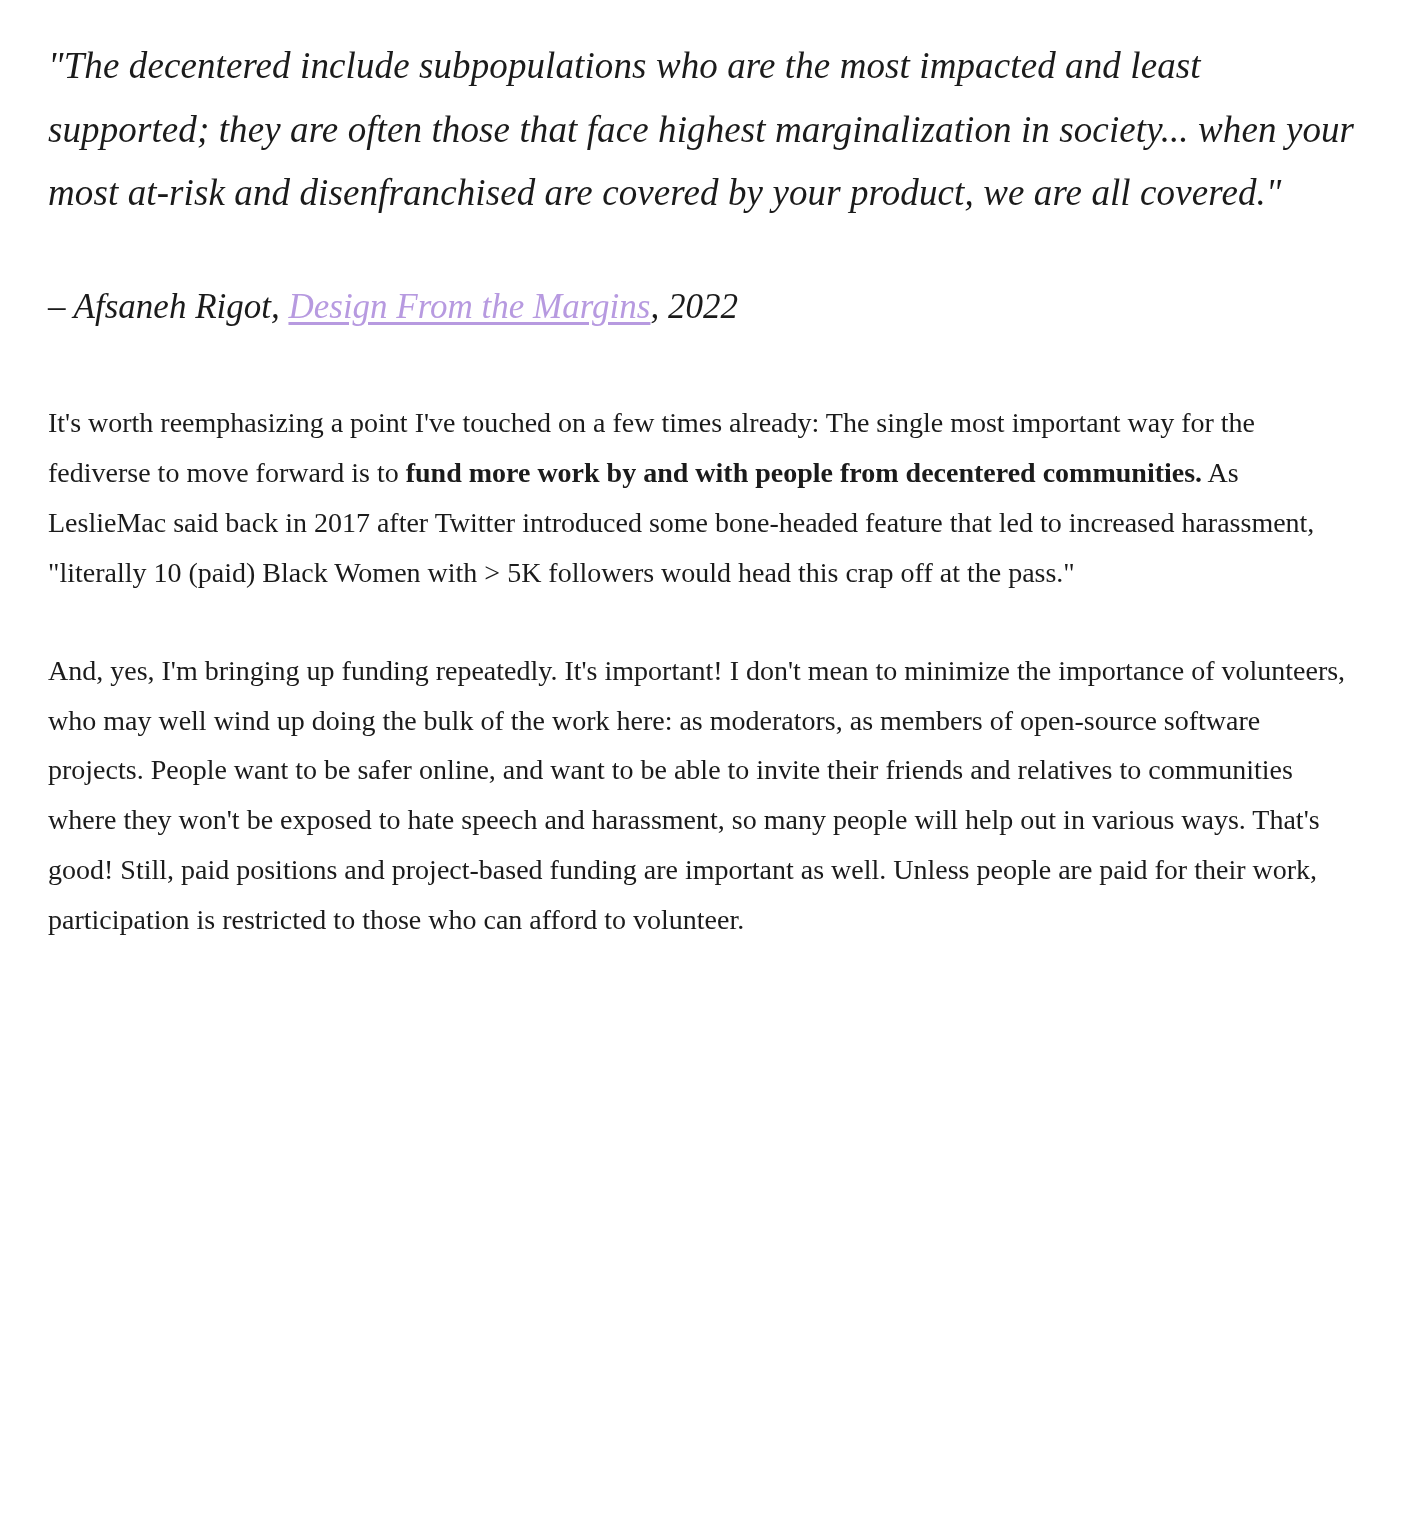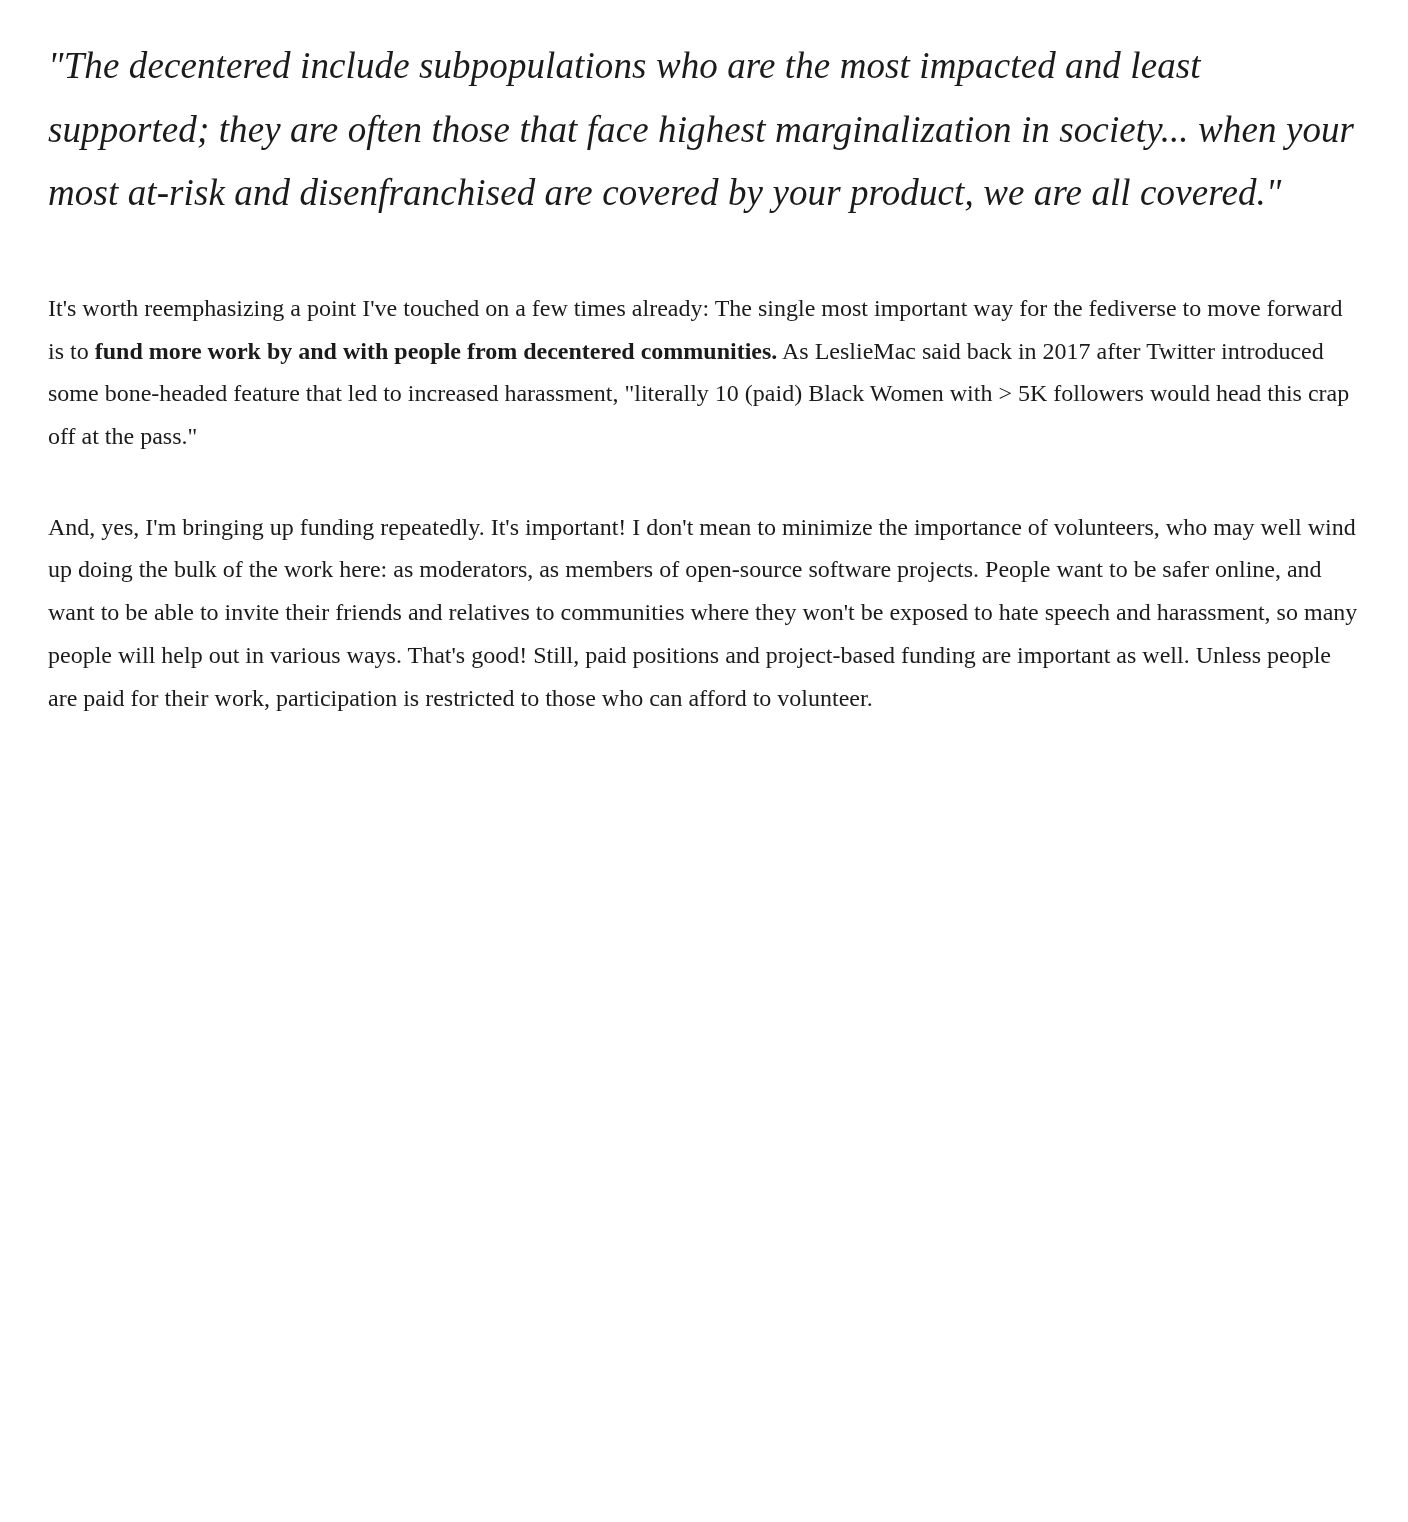--- a/index.html
+++ b/index.html
@@ -30,39 +30,42 @@
     font-size: 35px;
     line-height: 1.7;
     margin: 52px 0 0 0;
   }
   .attribution a {
     color: #b79ae0;
     text-decoration: underline;
     text-underline-offset: 4px;
   }
   .body-para {
-    font-size: 24px;
+    font-size: 28px;
     line-height: 1.78;
     margin: 62px 0 0 0;
     max-width: 1330px;
   }
   .body-para.second {
     margin-top: 48px;
   }
   .body-para b {
     font-weight: bold;
   }
 </style>
 </head>
 <body>
 
 <div class="page">
 
   <blockquote class="blockquote">"The decentered include subpopulations who are the most impacted and least supported; they are often those that face highest marginalization in society... when your most at-risk and disenfranchised are covered by your product, we are all covered."</blockquote>
 
+  <p class="attribution">
+    <span>– Afsaneh Rigot, </span><a href="#">Design From the Margins</a><span>, 2022</span>
+  </p>
 
   <p class="body-para first">
     <span>It's worth reemphasizing a point I've touched on a few times already: The single most important way for the fediverse to move forward is to </span><b>fund more work by and with people from decentered communities.</b><span> As LeslieMac said back in 2017 after Twitter introduced some bone-headed feature that led to increased harassment, "literally 10 (paid) Black Women with &gt; 5K followers would head this crap off at the pass."</span>
   </p>
 
   <p class="body-para second">
     <span>And, yes, I'm bringing up funding repeatedly. It's important! I don't mean to minimize the importance of volunteers, who may well wind up doing the bulk of the work here: as moderators, as members of open-source software projects. People want to be safer online, and want to be able to invite their friends and relatives to communities where they won't be exposed to hate speech and harassment, so many people will help out in various ways. That's good! Still, paid positions and project-based funding are important as well. Unless people are paid for their work, participation is restricted to those who can afford to volunteer.</span>
   </p>
 
 </div>

